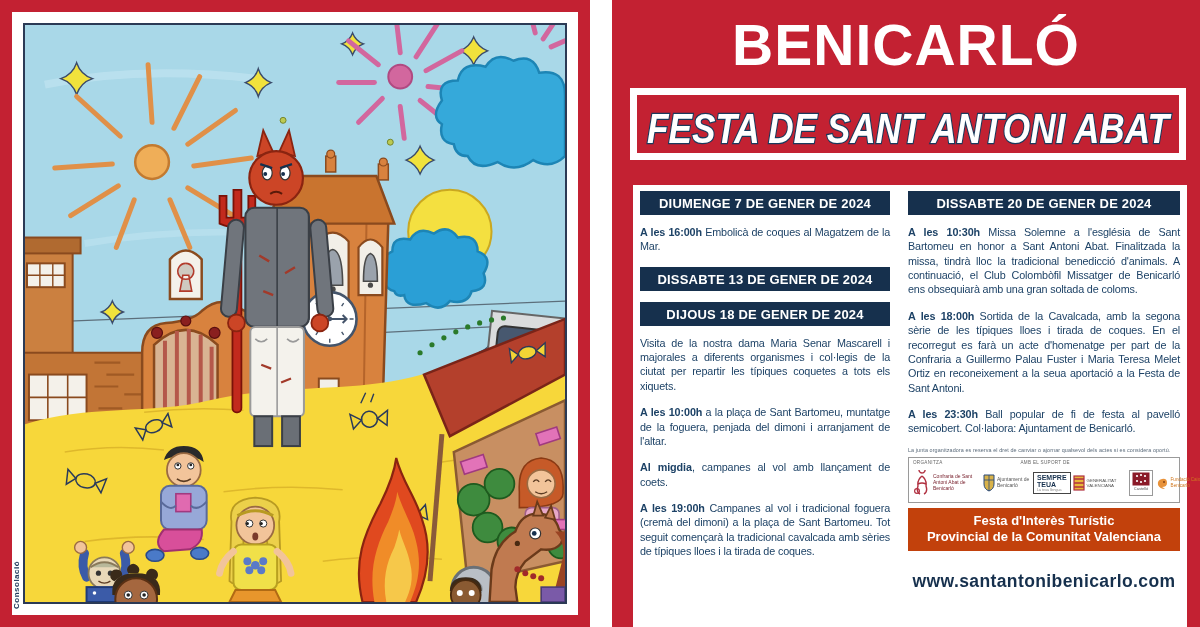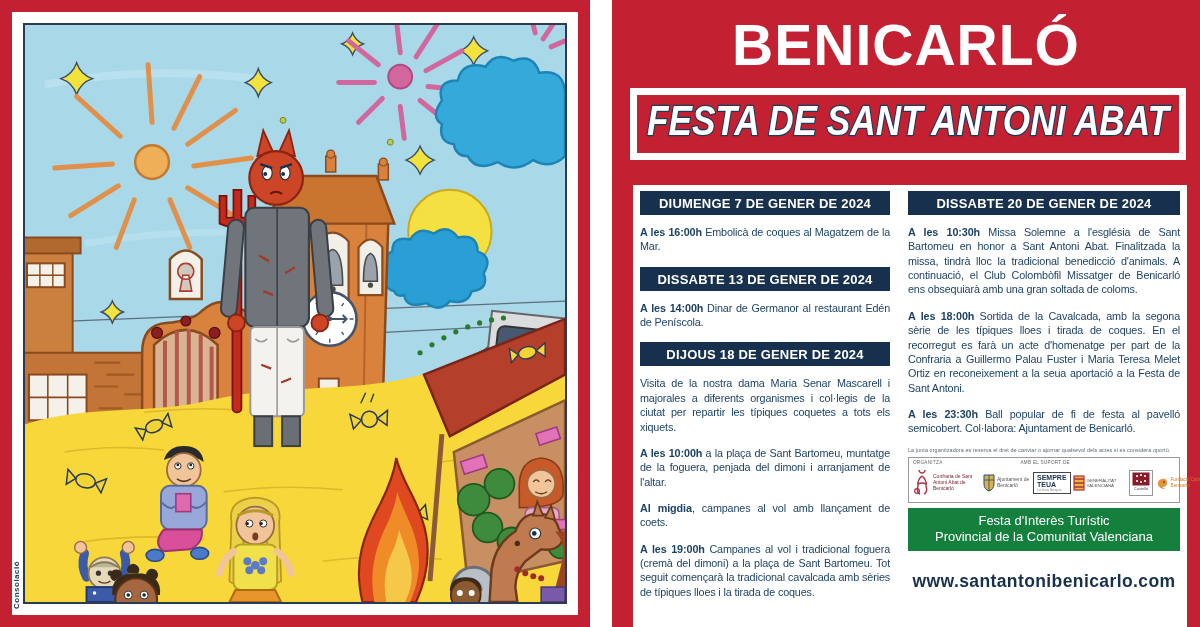--- a/index.html
+++ b/index.html
@@ -18,21 +18,21 @@
     font-size:8px;font-weight:bold;color:#223a5c;letter-spacing:.5px;text-align:left;
   }
   
   .right-poster{position:absolute;left:612px;top:0;width:588px;height:627px;background:#c32132;}
   .city-title{
     margin:16px 0 0 0;text-align:center;color:#ffffff;font-weight:bold;
     font-size:57px;letter-spacing:1px;line-height:1.05;
   }
   .banner{
     margin:12px 14px 0 18px;height:58px;background:#c32132;border:7px solid #ffffff;
-    display:flex;align-items:flex-start;justify-content:center;
+    display:flex;align-items:flex-end;justify-content:center;
   }
   .banner svg{width:538px;height:50px;display:block;}
   .content-box{
     position:absolute;left:21px;top:185px;width:554px;height:470px;background:#ffffff;
     display:flex;
   }
   .col{display:flex;flex-direction:column;}
   .col1{margin-left:7px;width:250px;}
   .col2{margin-left:18px;width:272px;}
   .sec-header{
@@ -61,22 +61,22 @@
   .logo-confraria .logo-text{color:#7a2430;width:42px;margin-left:2px;}
   .logo-sep{width:1px;height:26px;background:#bbb;margin:0 4px;}
   .logo-sempre{border:1px solid #444;padding:1px 3px;margin:0 2px;}
   .sempre-main{font-size:7px;font-weight:bold;color:#16304d;line-height:1;}
   .sempre-sub{font-size:3.6px;color:#888;}
   .logo-generalitat .logo-text{width:40px;margin-left:2px;font-size:4.4px;}
   .logo-diputacio{border:1px solid #999;padding:1px 2px;margin:0 2px;}
   .logo-fundacio .logo-text{color:#d07820;width:40px;margin-left:2px;font-size:4.6px;}
   
   .footer-box{
-    margin-top:5px;background:#15803d;color:#ffffff;text-align:center;
-    font-weight:normal;font-size:13px;line-height:1.25;padding:5px 2px 6px 2px;
+    margin-top:5px;background:#c2410c;color:#ffffff;text-align:center;
+    font-weight:bold;font-size:13px;line-height:1.25;padding:5px 2px 6px 2px;
   }
   .website{
     margin-top:20px;text-align:center;color:#16304d;font-weight:bold;
     font-size:17.5px;letter-spacing:.4px;
   }
 </style>
 </head>
 <body>
 
 <div class="left-poster">
@@ -431,21 +431,20 @@
       <text x="270" y="40" text-anchor="middle" font-family="Liberation Sans, sans-serif" font-size="43" font-weight="bold" font-style="italic" fill="#ffffff" stroke="#1a3a5c" stroke-width="2.6" paint-order="stroke" textLength="524" lengthAdjust="spacingAndGlyphs">FESTA DE SANT ANTONI ABAT</text>
     </svg>
   </div>
 
   <div class="content-box">
 
     <div class="col col1">
       <div class="sec-header">DIUMENGE 7 DE GENER DE 2024</div>
       <p class="para"><b>A les 16:00h</b><span> Embolicà de coques al Magatzem de la Mar.</span></p>
       <div class="sec-header">DISSABTE 13 DE GENER DE 2024</div>
-      <p class="para"><b>A les 14:00h</b><span> Dinar de Germanor al restaurant Edén de Peníscola.</span></p>
       <div class="sec-header">DIJOUS 18 DE GENER DE 2024</div>
       <p class="para"><b></b><span>Visita de la nostra dama Maria Senar Mascarell i majorales a diferents organismes i col·legis de la ciutat per repartir les típiques coquetes a tots els xiquets.</span></p>
       <p class="para"><b>A les 10:00h</b><span> a la plaça de Sant Bartomeu, muntatge de la foguera, penjada del dimoni i arranjament de l'altar.</span></p>
       <p class="para"><b>Al migdia</b><span>, campanes al vol amb llançament de coets.</span></p>
       <p class="para"><b>A les 19:00h</b><span> Campanes al vol i tradicional foguera (cremà del dimoni) a la plaça de Sant Bartomeu. Tot seguit començarà la tradicional cavalcada amb sèries de típiques lloes i la tirada de coques.</span></p>
     </div>
 
     <div class="col col2">
       <div class="sec-header">DISSABTE 20 DE GENER DE 2024</div>
       <p class="para"><b>A les 10:30h</b><span> Missa Solemne a l'església de Sant Bartomeu en honor a Sant Antoni Abat. Finalitzada la missa, tindrà lloc la tradicional benedicció d'animals. A continuació, el Club Colombòfil Missatger de Benicarló ens obsequiarà amb una gran soltada de coloms.</span></p>

